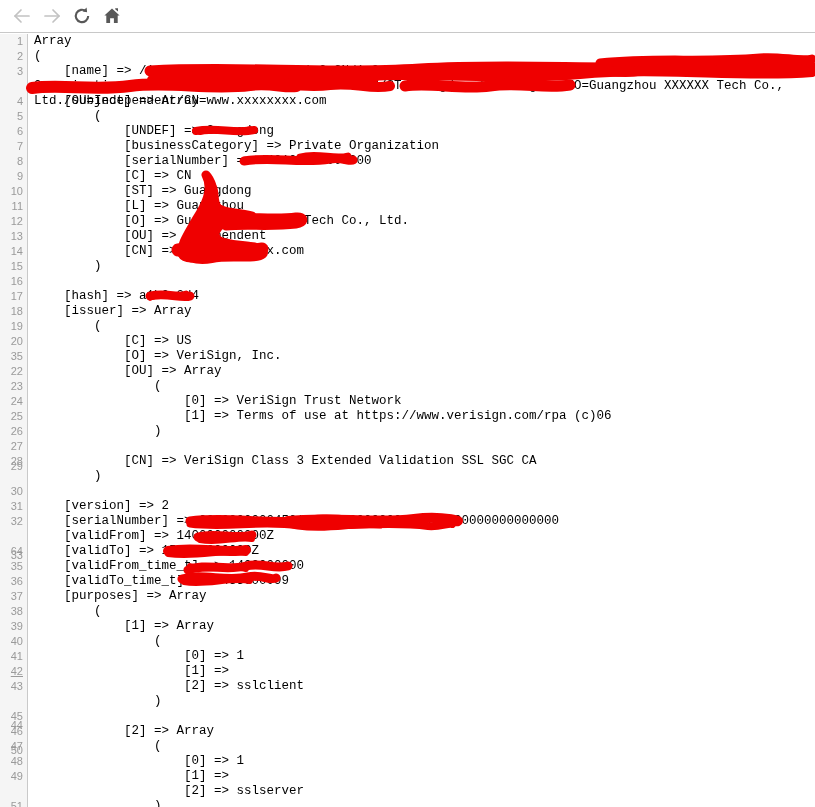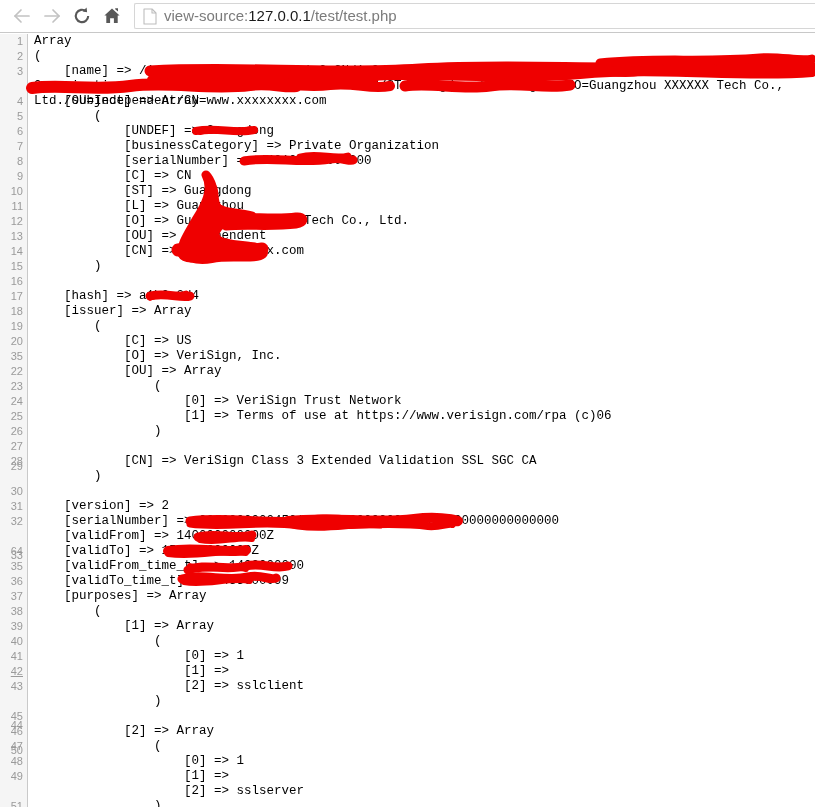--- a/index.html
+++ b/index.html
@@ -158,29 +158,20 @@
 
   <div class="nav-btn" id="nav-home" title="Home">
     <span>
       <svg width="22" height="22" viewBox="0 0 22 22">
         <path d="M11 3.4 L3.4 10.4 L5.3 10.4 L5.3 18 L9.1 18 L9.1 13.2 L12.9 13.2 L12.9 18 L16.7 18 L16.7 10.4 L18.6 10.4 Z" fill="#585858"></path>
         <path d="M14.2 3.3 L17.0 3.3 L17.0 6.6 L14.2 4.2 Z" fill="#585858"></path>
       </svg>
     </span>
   </div>
 
-  <div id="url-bar">
-    <span id="page-icon">
-      <svg width="14" height="17" viewBox="0 0 14 17">
-        <path d="M1 1 L9 1 L13 5 L13 16 L1 16 Z" fill="#ffffff" stroke="#bdbdbd" stroke-width="1.1" stroke-linejoin="round"></path>
-        <path d="M9 1 L9 5 L13 5" fill="none" stroke="#bdbdbd" stroke-width="1.1" stroke-linejoin="round"></path>
-      </svg>
-    </span>
-    <span id="url-text"><span class="dim">view-source:</span><span class="host">127.0.0.1</span><span class="dim">/test/test.php</span></span>
-  </div>
 </div>
 
 <div id="source-view">
   <div id="gutter">
       <div class="lineno" style="top: 0px;">1</div>
       <div class="lineno" style="top: 15px;">2</div>
       <div class="lineno" style="top: 30px;">3</div>
       <div class="lineno" style="top: 60px;">4</div>
       <div class="lineno" style="top: 75px;">5</div>
       <div class="lineno" style="top: 90px;">6</div>

